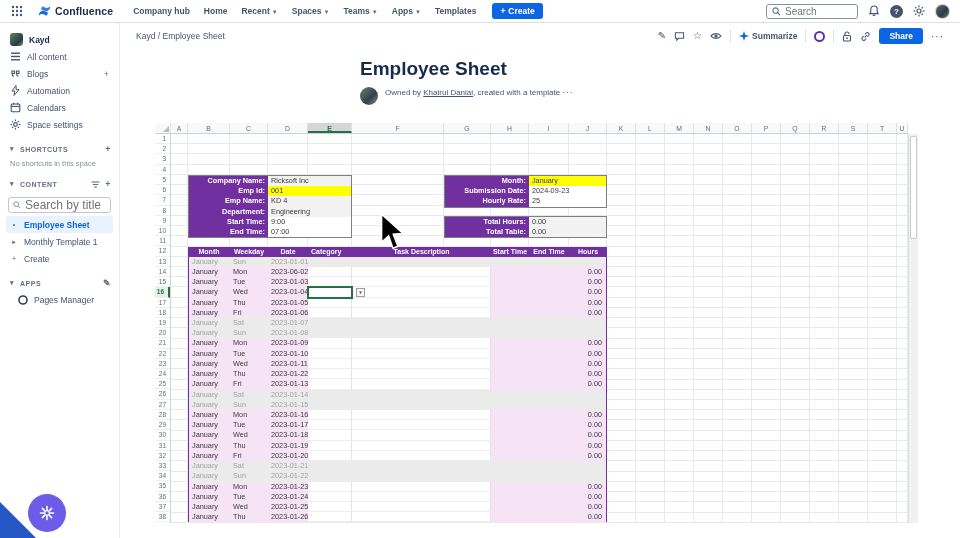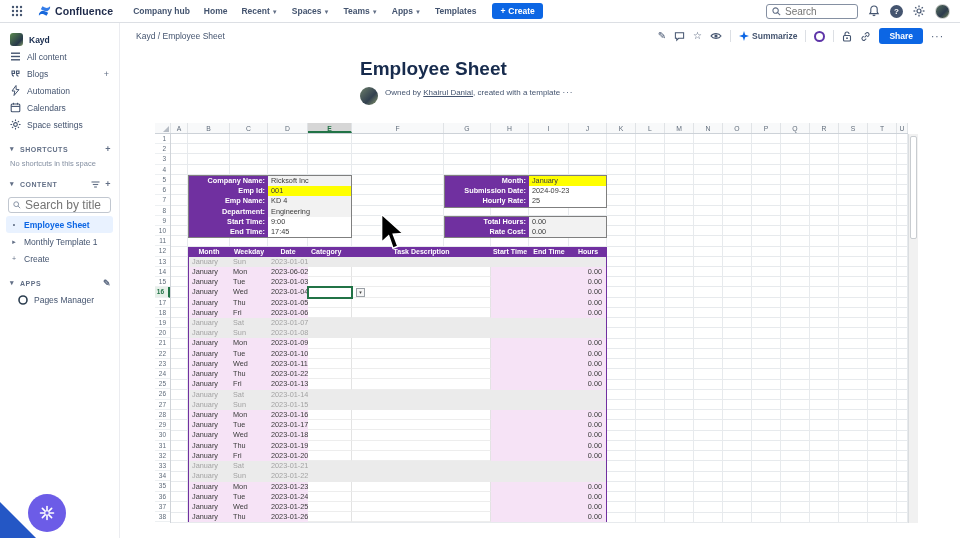--- a/index.html
+++ b/index.html
@@ -510,21 +510,21 @@
                 <div class="ib-row">
                   <div class="ib-label" style="width: 80px;">Department:</div>
                   <div class="ib-value gray" style="width: 84px;">Engineering</div>
                 </div>
                 <div class="ib-row">
                   <div class="ib-label" style="width: 80px;">Start Time:</div>
                   <div class="ib-value white" style="width: 84px;">9:00</div>
                 </div>
                 <div class="ib-row">
                   <div class="ib-label" style="width: 80px;">End Time:</div>
-                  <div class="ib-value white" style="width: 84px;">17:45</div>
+                  <div class="ib-value white" style="width: 84px;">07:00</div>
                 </div>
               </div>
             <div id="info-right" class="iblock" style="left: 289px; top: 40.92px; width: 163px;">
                 <div class="ib-row">
                   <div class="ib-label" style="width: 85px;">Month:</div>
                   <div class="ib-value yellow" style="width: 78px;">January</div>
                 </div>
                 <div class="ib-row">
                   <div class="ib-label" style="width: 85px;">Submission Date:</div>
                   <div class="ib-value white" style="width: 78px;">2024-09-23</div>
@@ -533,21 +533,21 @@
                   <div class="ib-label" style="width: 85px;">Hourly Rate:</div>
                   <div class="ib-value white" style="width: 78px;">25</div>
                 </div>
               </div>
             <div id="totals" class="iblock" style="left: 289px; top: 81.84px; width: 163px;">
                 <div class="ib-row">
                   <div class="ib-label" style="width: 85px;">Total Hours:</div>
                   <div class="ib-value gray" style="width: 78px;">0.00</div>
                 </div>
                 <div class="ib-row">
-                  <div class="ib-label" style="width: 85px;">Rate Cost:</div>
+                  <div class="ib-label" style="width: 85px;">Total Table:</div>
                   <div class="ib-value gray" style="width: 78px;">0.00</div>
                 </div>
               </div>
             <div id="tstable" style="left: 33px; top: 112.53px; width: 419px;">
                 <div class="t-hrow">
                   <div class="t-hcell" style="width: 42px;">Month</div>
                   <div class="t-hcell" style="width: 38px;">Weekday</div>
                   <div class="t-hcell" style="width: 40px;">Date</div>
                   <div class="t-hcell left" style="width: 44px;">Category</div>
                   <div class="t-hcell" style="width: 139px;">Task Description</div>

